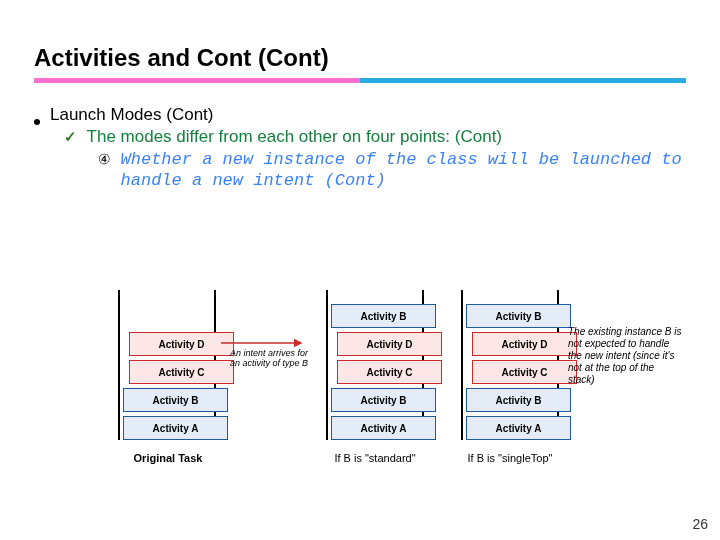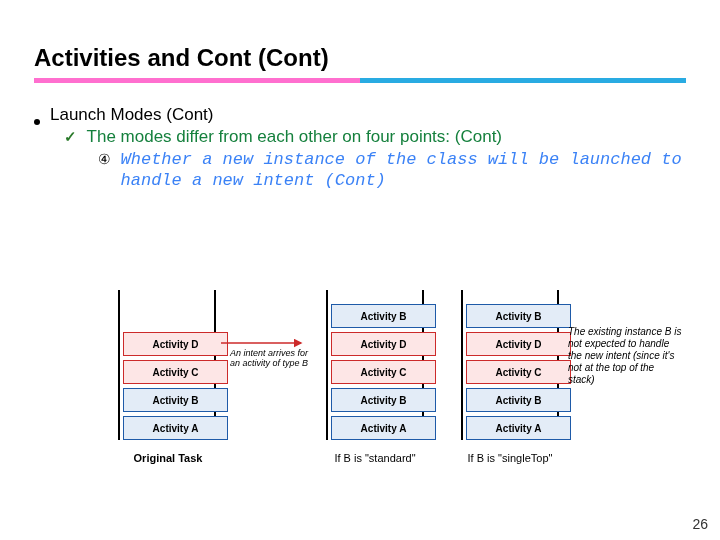--- a/index.html
+++ b/index.html
@@ -16,21 +16,21 @@
   .check { color: #2a7a2a; font-size: 15px; margin-right: 10px; font-weight: bold; }
   .lvl2 { font-size: 17px; color: #15803d; }
   .lvl3-row { display: flex; align-items: baseline; margin-left: 64px; margin-top: 2px; }
   .circled { font-size: 14px; margin-right: 10px; color: #000; }
   .lvl3 { font-size: 17px; font-style: italic; color: #3b82f6; line-height: 1.25; font-family: Liberation Mono, monospace; }
 
   .diagram { position: absolute; top: 284px; left: 0; width: 720px; height: 230px; }
   .stack-title { position: absolute; font-size: 11px; text-align: center; width: 104px; }
   .wall-l, .wall-r { position: absolute; width: 2px; background: #000; }
   .cell { position: absolute; width: 105px; height: 24px; border: 1.5px solid; font-size: 10px; font-weight: bold; display: flex; align-items: center; justify-content: center; left: 5px; }
-  .red { border-color: #cc2a2a; background: #fde6e6; }
+  .red { border-color: #cc2a2a; background: #fde6e6; margin-left: 6px; }
   .blue { border-color: #1e5aa8; background: #e3ecf7; }
   .intent { position: absolute; font-size: 9px; font-style: italic; line-height: 1.15; width: 90px; text-align: left; }
   .note { position: absolute; font-size: 10px; font-style: italic; line-height: 1.2; width: 115px; text-align: left; }
   .pagenum { position: absolute; right: 12px; bottom: 8px; font-size: 14px; color: #333; }
   .arrow { position: absolute; }
   .arrow svg { display: block; }
 </style>
 </head>
 <body>
 

